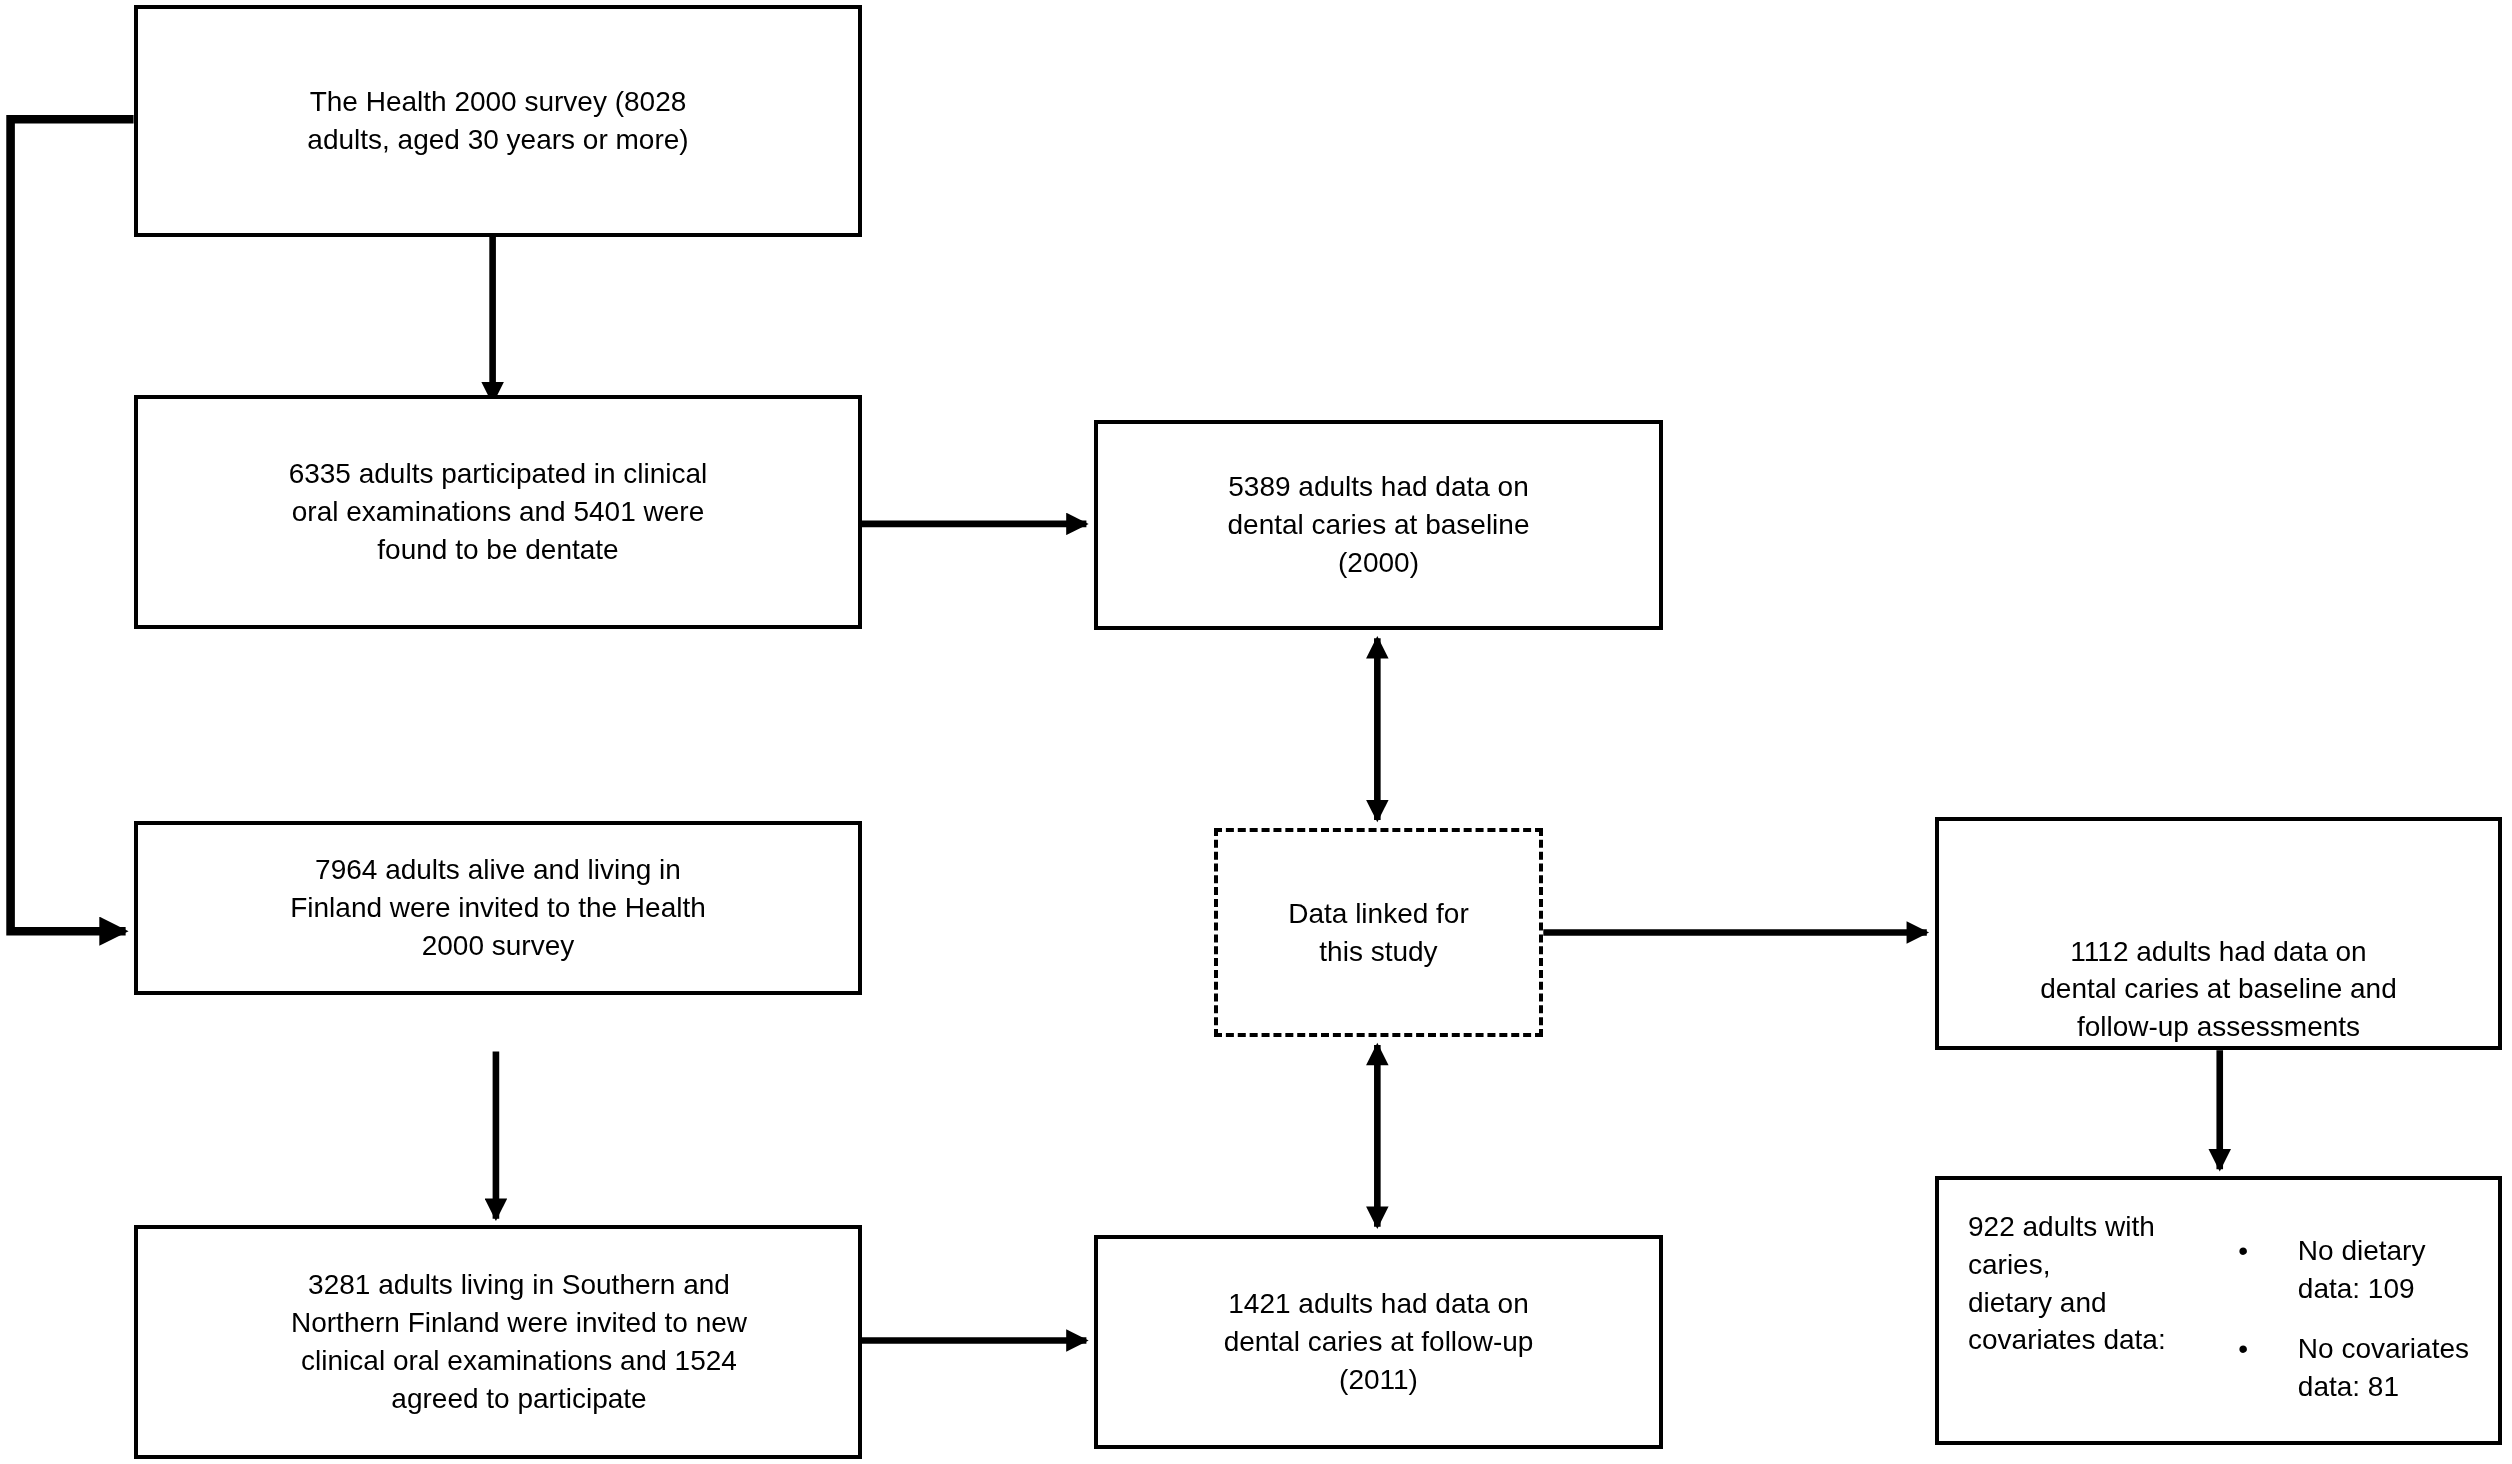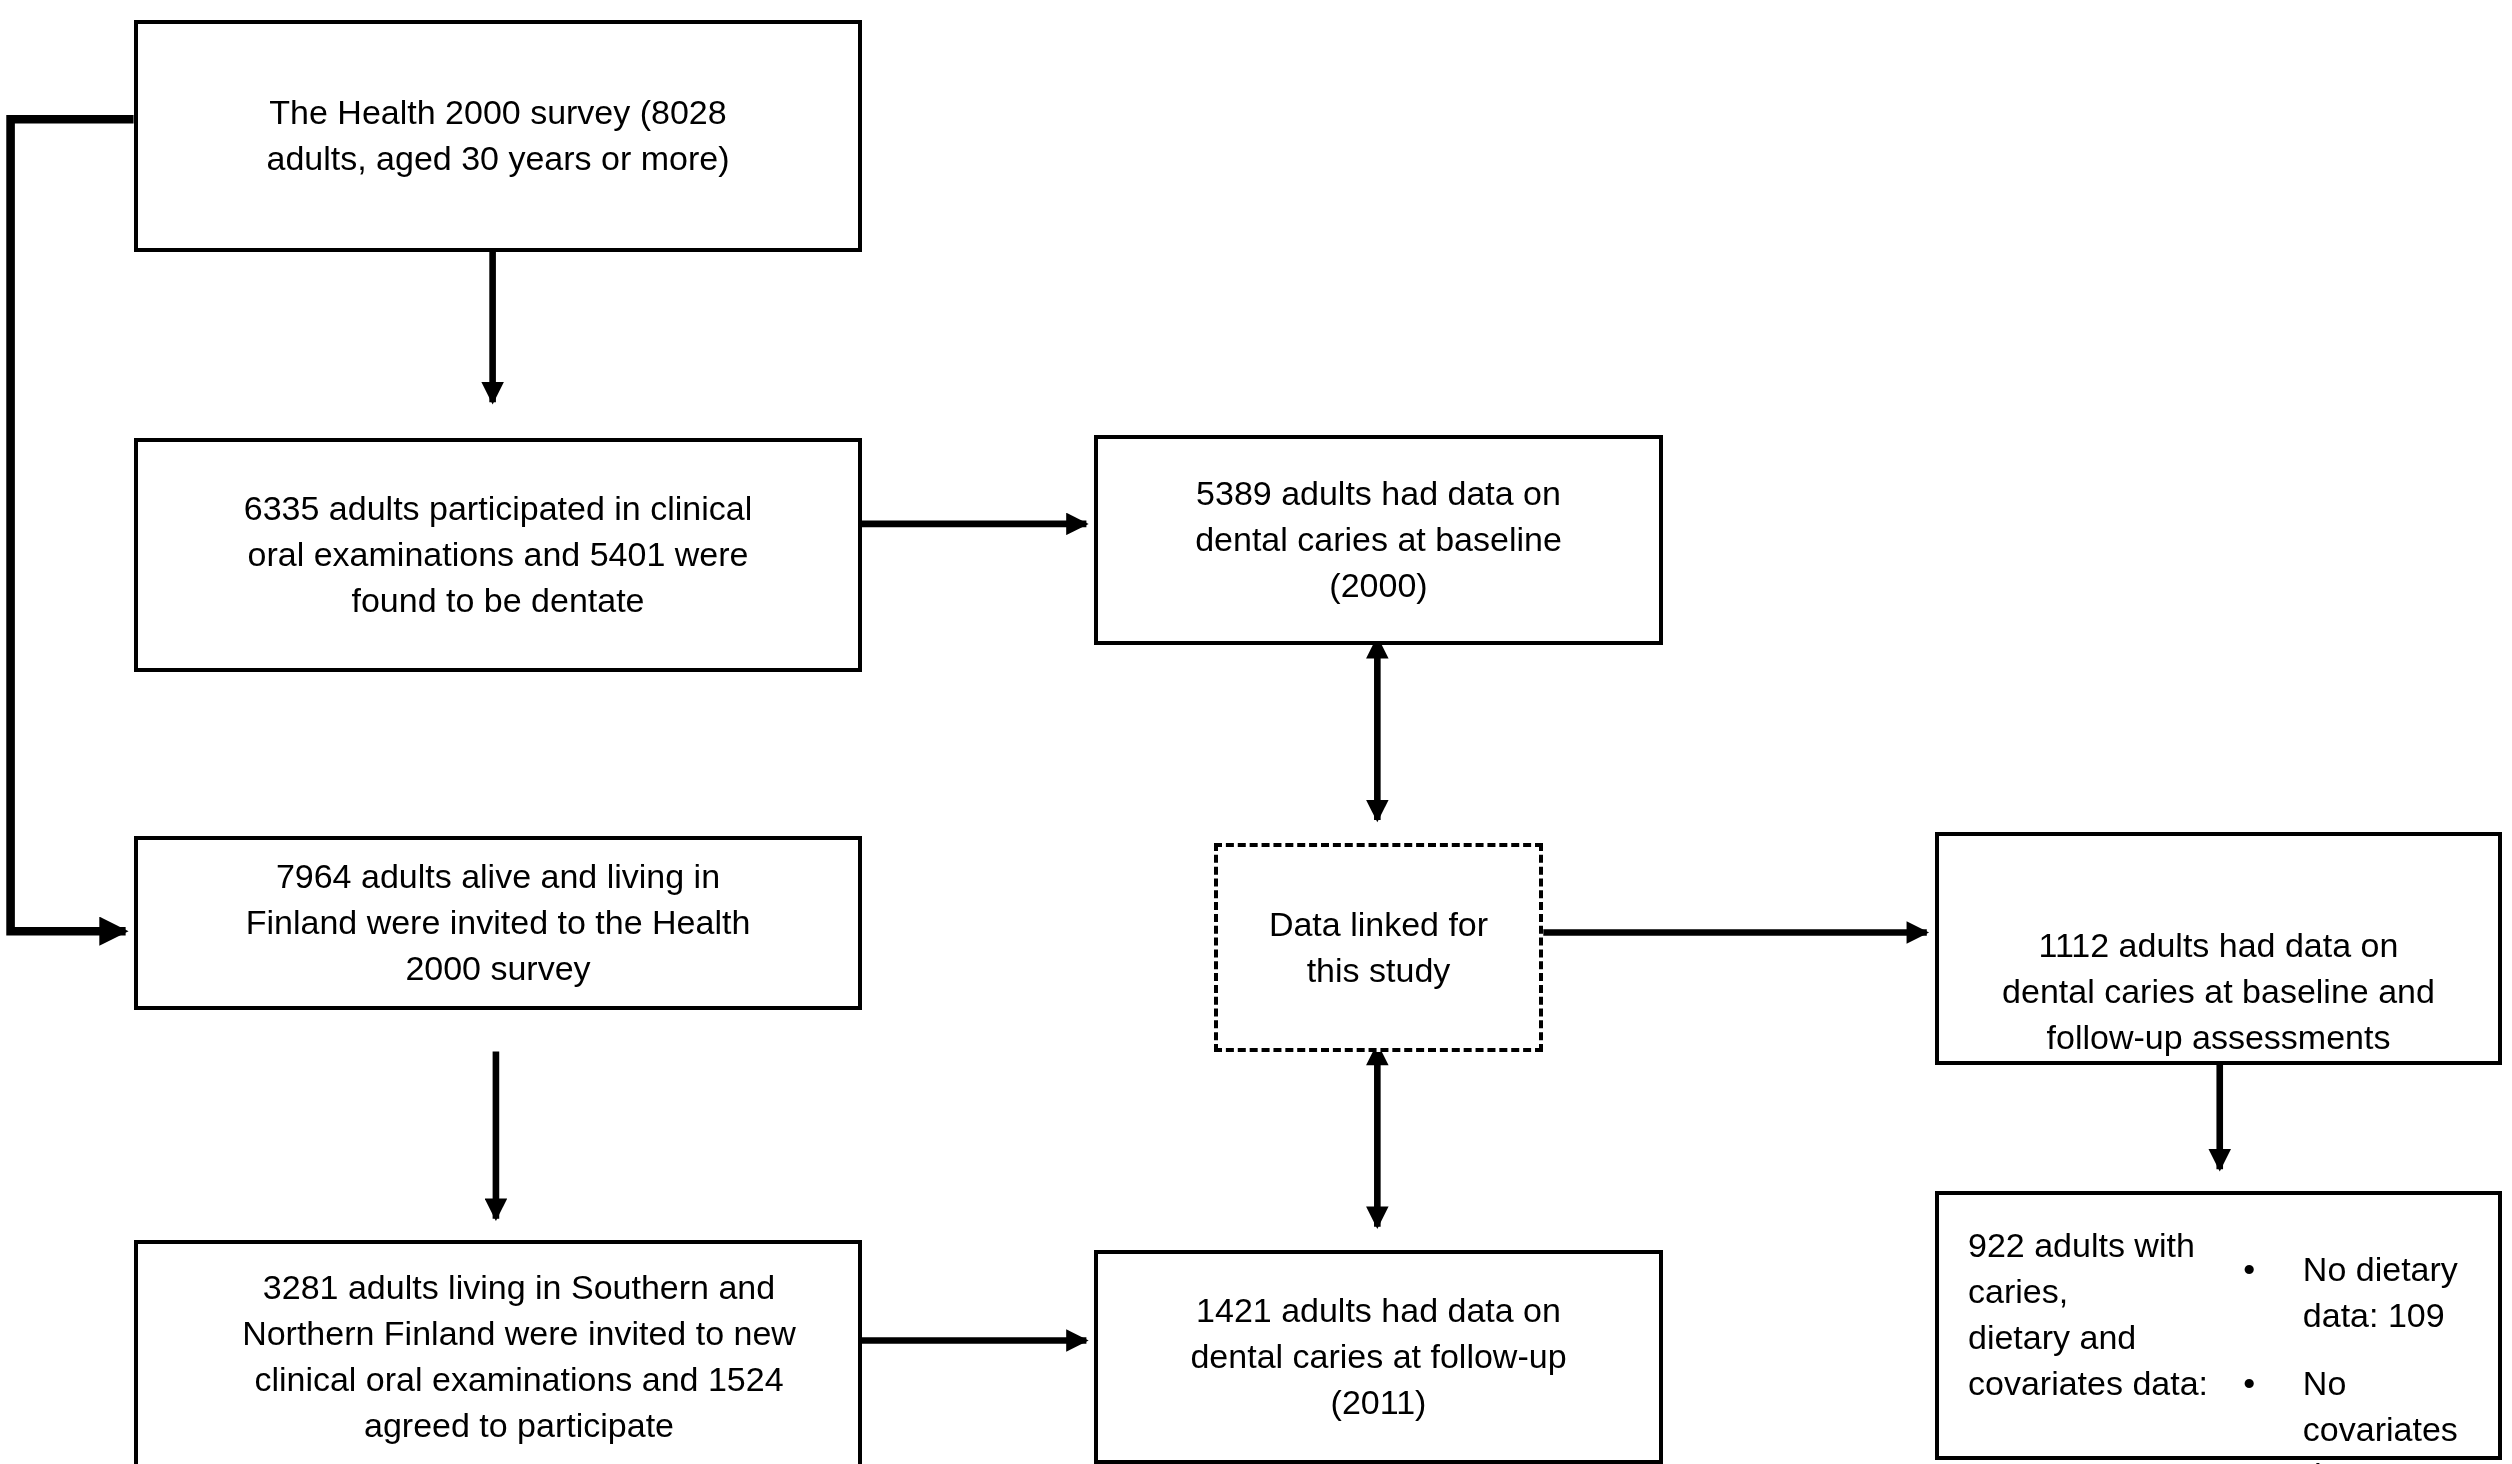--- a/index.html
+++ b/index.html
@@ -25,30 +25,29 @@
   }
   .node {
     position: absolute;
     box-sizing: border-box;
     border: 4.6px solid #000000;
     background: #ffffff;
     display: flex;
     align-items: center;
     justify-content: center;
     text-align: center;
-    font-size: 34px;
+    font-size: 28px;
     line-height: 1.35;
-    margin-top: 15px;
   }
   .node-text {
     white-space: pre-line;
     display: block;
   }
   #n-survey   { left: 134px;  top: 4.6px;    width: 728px; height: 232px; }
-  #n-exams    { left: 134px;  top: 423px;  width: 728px; height: 234px; }
+  #n-exams    { left: 134px;  top: 395px;  width: 728px; height: 234px; }
   #n-invited  { left: 134px;  top: 821px; width: 728px; height: 174px; }
   #n-southern { left: 134px;  top: 1225px; width: 728px; height: 234px; padding-left: 42px; }
   #n-baseline { left: 1094px; top: 420px;  width: 569px;  height: 210px; }
   #n-linked   { left: 1214px; top: 828px; width: 329px;  height: 209px; border-style: dashed; }
   #n-followup { left: 1094px; top: 1235px; width: 569px;  height: 214px; }
   #n-both     { left: 1935px; top: 817px; width: 567px;  height: 233px; align-items: flex-end; }
   #n-final    {
     left: 1935px; top: 1176px; width: 567px; height: 269px;
     flex-direction: row;
     align-items: flex-start;

